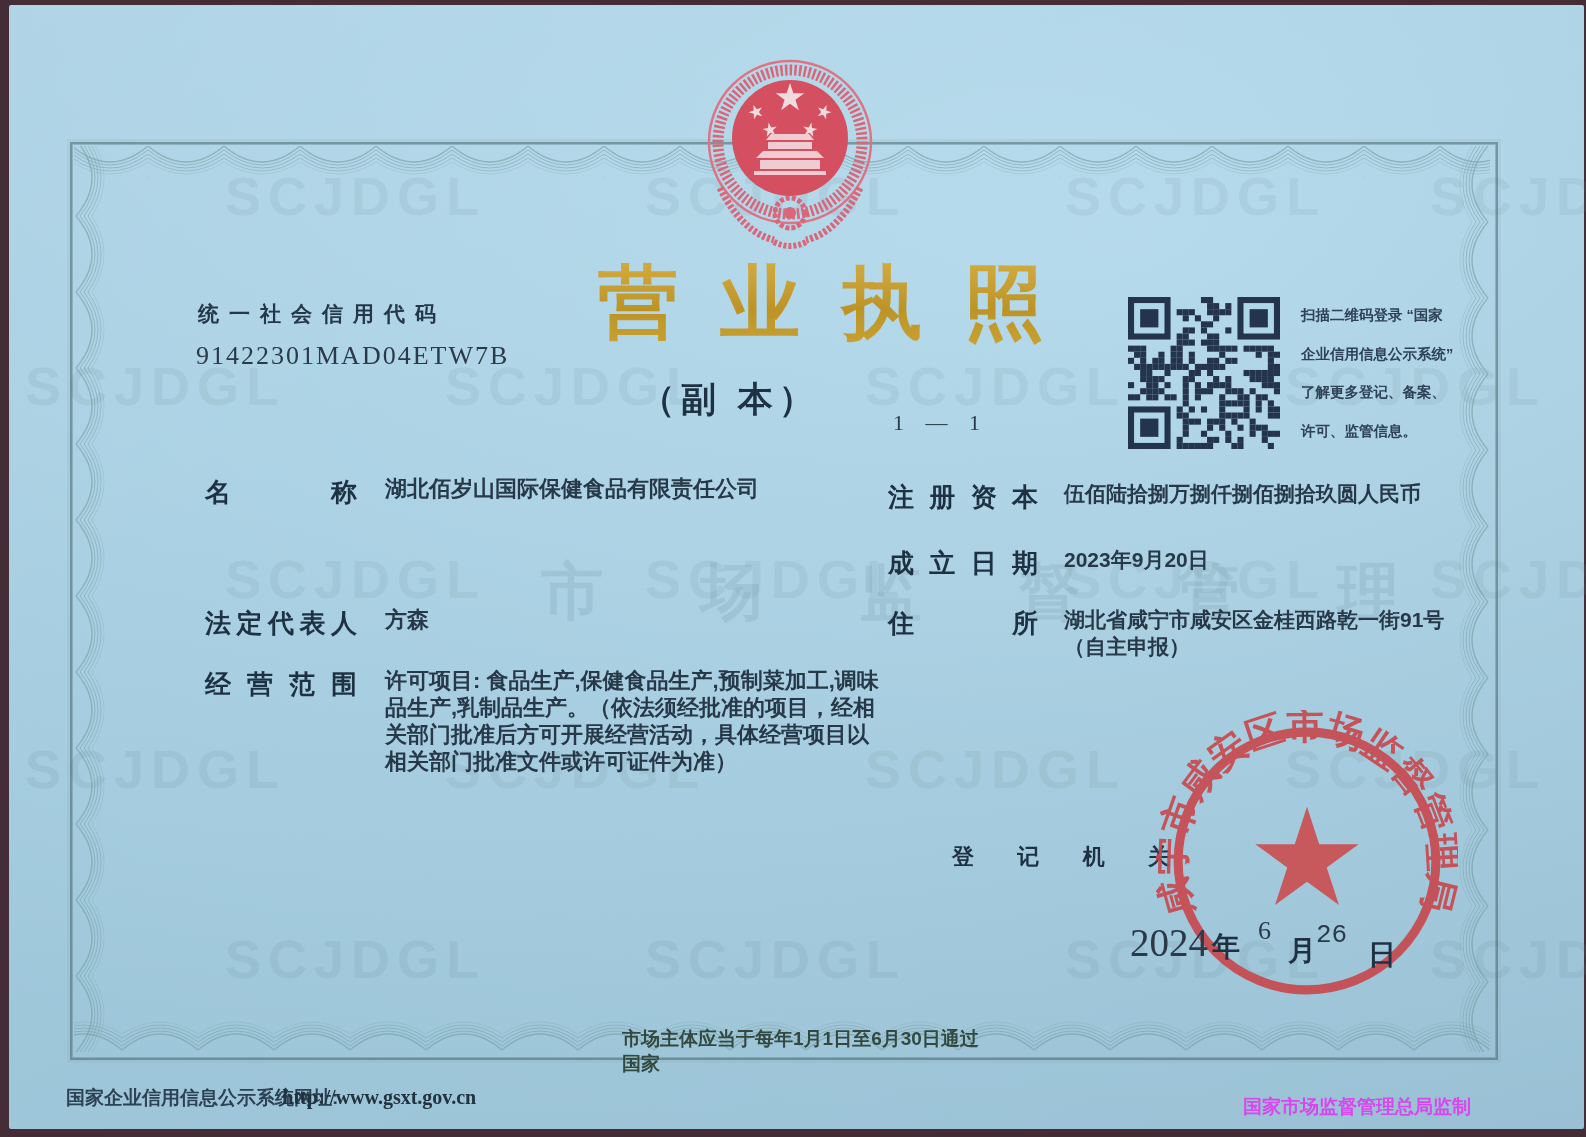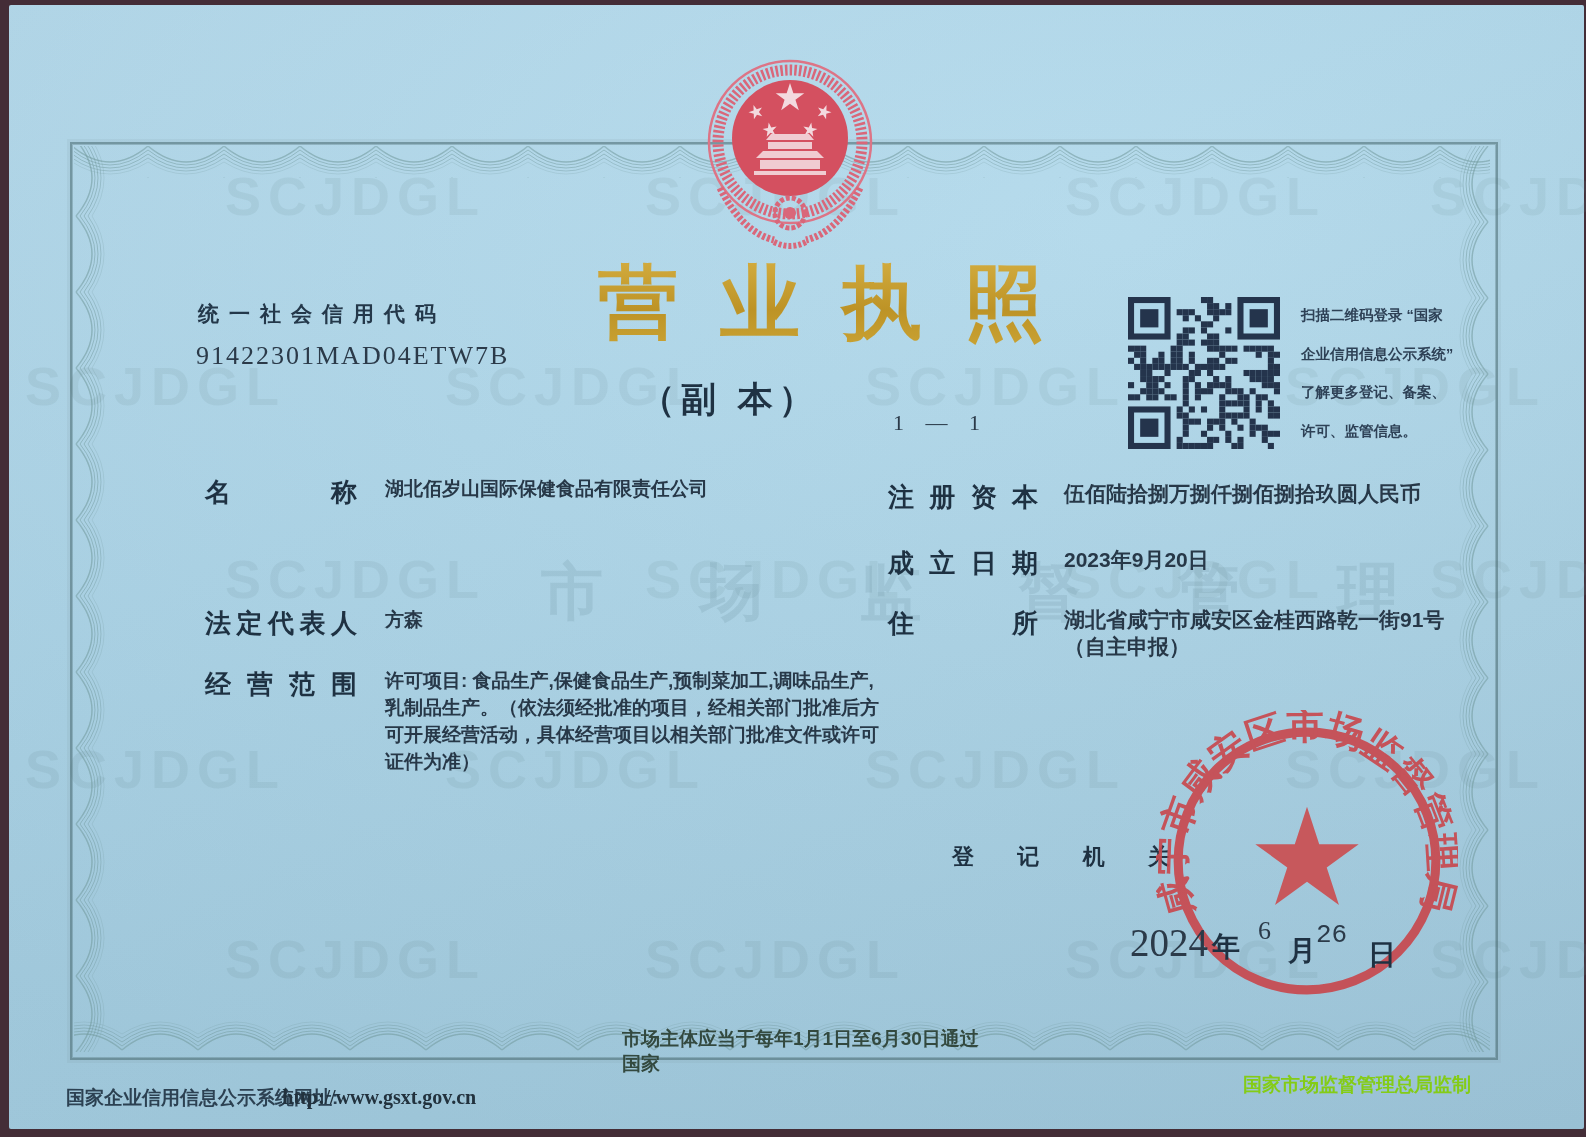--- a/index.html
+++ b/index.html
@@ -55,37 +55,37 @@
   .qr{position:absolute;left:1128px;top:297px;width:152px;height:152px;}
   .qr-caption{position:absolute;left:1301px;top:300px;width:180px;font-size:14.5px;
     font-weight:700;color:#2e4156;}
   .qr-caption div{height:38.5px;line-height:30px;}
   
   .fld{position:absolute;}
   .fld .lab{display:inline-block;vertical-align:top;font-weight:700;color:#1e3142;
     text-align:justify;text-align-last:justify;-moz-text-align-last:justify;}
   .fld .val{display:inline-block;vertical-align:top;font-weight:700;color:#273848;}
   .col-l .lab{width:152px;font-size:26px;}
-  .col-l .val{margin-left:28px;width:505px;font-size:19px;line-height:27px;}
+  .col-l .val{margin-left:28px;width:505px;font-size:22px;line-height:27px;}
   .col-r .lab{width:150px;font-size:26px;}
   .col-r .val{margin-left:26px;width:402px;font-size:21px;line-height:27px;}
   .reg-label{position:absolute;left:952px;top:842px;width:218px;font-size:22px;
     font-weight:700;color:#1e3142;text-align:justify;text-align-last:justify;}
   
   .seal{position:absolute;left:1156px;top:710px;width:302px;height:302px;opacity:0.92;}
   .d-num{position:absolute;font-family:"Liberation Serif",serif;color:#2b3a49;}
   .d-unit{position:absolute;font-weight:700;color:#1e3142;font-size:28px;}
   
   .foot{font-size:19px;font-weight:700;color:#2e443f;white-space:nowrap;}
   .foot-left{position:absolute;left:66px;top:1051px;color:#2c4152;margin-top:34px;}
   .foot-left .url{position:relative;left:-56px;font-family:"Liberation Serif",serif;
     font-weight:700;color:#22323e;font-size:20px;}
   .foot-center{position:absolute;left:622px;top:1026px;width:375px;white-space:normal;
     line-height:25px;z-index:5;color:#33493f;}
-  .foot-right{position:absolute;left:1243px;top:1072px;color:#84cc16;}
+  .foot-right{position:absolute;left:1243px;top:1094px;color:#d946ef;}
   .emblem{position:absolute;left:704px;top:50px;width:172px;height:208px;}
 </style>
 </head>
 <body>
 
 <div id="stage">
   <div class="paper">
     <div id="wm-layer">
         <span class="wm-small" style="left: 216px; top: 160px;">SCJDGL</span>
         <span class="wm-small" style="left: 636px; top: 160px;">SCJDGL</span>

